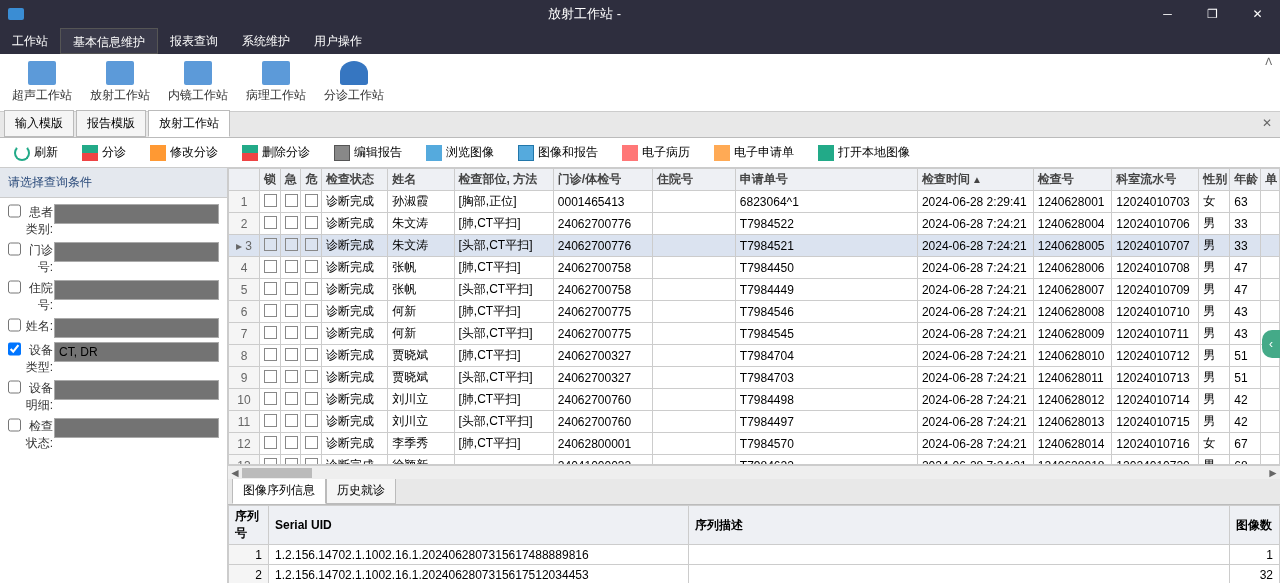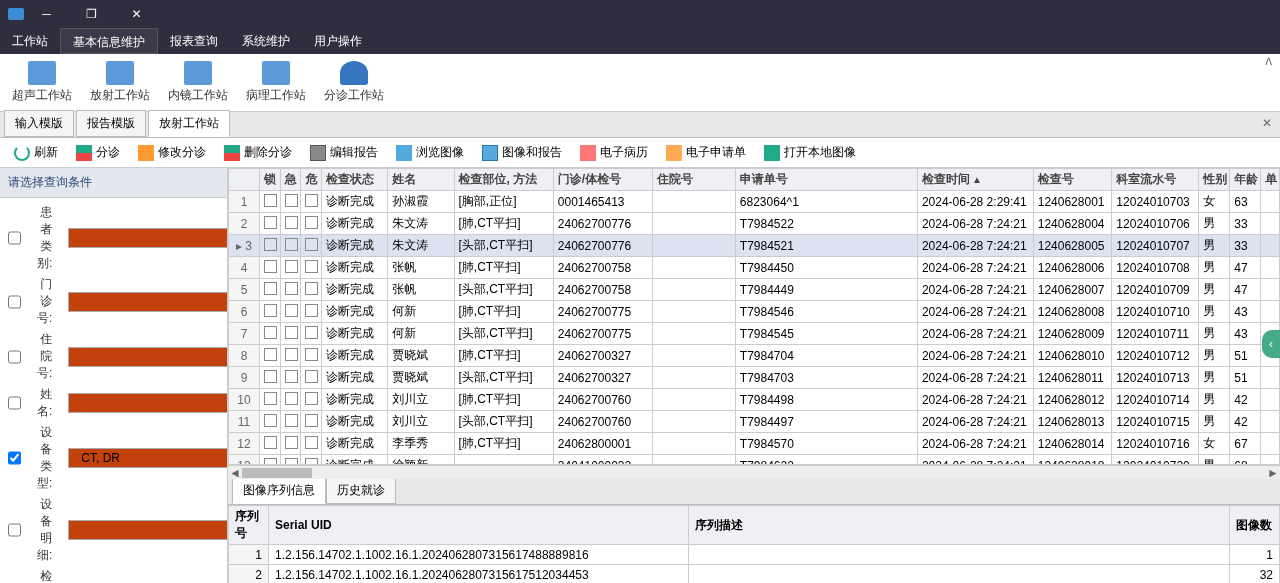--- a/index.html
+++ b/index.html
@@ -14,40 +14,40 @@
 .menubar .menu-item.active { background: #3a3a4a; border: 1px solid #555; }
 .ribbon { background: #fff; height: 58px; display: flex; border-bottom: 1px solid #ccc; padding: 4px 6px; gap: 6px; }
 .ribbon-btn { display: flex; flex-direction: column; align-items: center; justify-content: center; padding: 0 6px; cursor: pointer; }
 .ribbon-btn .ricon { width: 28px; height: 24px; background: #5c9ad9; border-radius: 2px; margin-bottom: 2px; }
 .ribbon-btn .ricon.person { background: #3676c1; border-radius: 50% 50% 10% 10%; }
 .ribbon-btn .lbl { font-size: 12px; color: #333; white-space: nowrap; }
 .tabbar { background: #e8e8e8; height: 26px; display: flex; align-items: flex-end; border-bottom: 1px solid #bbb; padding-left: 4px; position: relative; }
 .tabbar .tab { background: #f5f5f5; border: 1px solid #bbb; padding: 4px 10px; margin-right: 2px; cursor: pointer; font-size: 12px; }
 .tabbar .tab.active { background: #fff; border-bottom: 1px solid #fff; }
 .tabbar .close-x { position: absolute; right: 8px; top: 4px; cursor: pointer; color: #666; }
-.toolbar { background: #fff; height: 30px; display: flex; align-items: center; gap: 2px; padding: 0 6px; border-bottom: 1px solid #ccc; }
+.toolbar { background: #fff; height: 30px; display: flex; align-items: center; gap: 8px; padding: 0 6px; border-bottom: 1px solid #ccc; }
 .toolbar .tbtn { display: flex; align-items: center; gap: 4px; padding: 4px 8px; cursor: pointer; }
 .ticn { width: 16px; height: 16px; display: inline-block; }
 .ticn.refresh { border: 2px solid #2a8; border-radius: 50%; border-top-color: transparent; }
 .ticn.triage { background: linear-gradient(#2a8 50%, #e44 50%); }
 .ticn.edit { background: #f93; }
 .ticn.doc { background: #888; border: 1px solid #555; }
 .ticn.img { background: #5ad; }
 .ticn.imgrep { background: #5ad; border: 1px solid #27a; }
 .ticn.emr { background: #f77; }
 .ticn.eform { background: #fa5; }
 .ticn.dicom { background: #2a8; }
 .content { display: flex; height: calc(583px - 28px - 26px - 58px - 26px - 30px); }
 .side { width: 228px; background: #fff; border-right: 1px solid #ccc; overflow: hidden; }
 .side .side-header { background: #e4e8ee; padding: 6px 8px; font-weight: normal; color: #2a4a7a; border-bottom: 1px solid #ccc; }
 .side .filters { padding: 6px 8px; }
-.frow { display: flex; align-items: center; margin-bottom: 4px; gap: 16px; }
+.frow { display: flex; margin-bottom: 4px; gap: 1px; }
 .frow label { width: 58px; text-align: right; color: #333; }
 .frow input[type=checkbox] { width: 14px; height: 14px; }
-.finput { flex: 1; height: 20px; border: 1px solid #aaa; padding: 0 12px; background: #c2410c; }
+.finput { flex: 1; height: 20px; border: 1px solid #aaa; padding: 0 4px; background: #737373; }
 .main-area { flex: 1; display: flex; flex-direction: column; background: #fff; }
 .grid { flex: 1; overflow: auto; border-bottom: 1px solid #ccc; position: relative; }
 .grid table { border-collapse: collapse; width: 100%; table-layout: fixed; }
 .grid th, .grid td { border: 1px solid #ccc; padding: 2px 4px; font-size: 12px; white-space: nowrap; overflow: hidden; text-align: left; height: 19px; }
 .grid th { background: #eef0f4; color: #444; position: sticky; top: 0; }
 .grid .rownum { width: 30px; text-align: center; background: #f5f5f5; color: #666; }
 .grid tr.selected td { background: #dbe3f0; }
 .grid .cb-col { width: 20px; text-align: center; }
 .grid .cb { width: 13px; height: 13px; border: 1px solid #888; display: inline-block; }
 .sort-icon { font-size: 10px; margin-left: 2px; }
@@ -64,20 +64,21 @@
 .detail-grid .rownum { width: 40px; text-align: right; background: #f5f5f5; }
 .detail-grid .imgcount { width: 50px; text-align: right; }
 .collapse-tab { position: absolute; right: 0; top: 330px; width: 18px; height: 28px; background: #4a8; border-radius: 10px 0 0 10px; color: #fff; display: flex; align-items: center; justify-content: center; cursor: pointer; }
 .arrow-up { position: absolute; right: 8px; top: 2px; color: #666; font-size: 10px; cursor: pointer; }
 </style>
 </head>
 <body>
 
 <div class="titlebar">
   <div class="app-icon"></div>
+  <div class="title">放射工作站 -</div>
   <div class="win-controls">
     <div class="win-btn">─</div>
     <div class="win-btn">❐</div>
     <div class="win-btn">✕</div>
   </div>
 </div>
 
 <div class="menubar">
   <div class="menu-item">工作站</div>
   <div class="menu-item active">基本信息维护</div>

